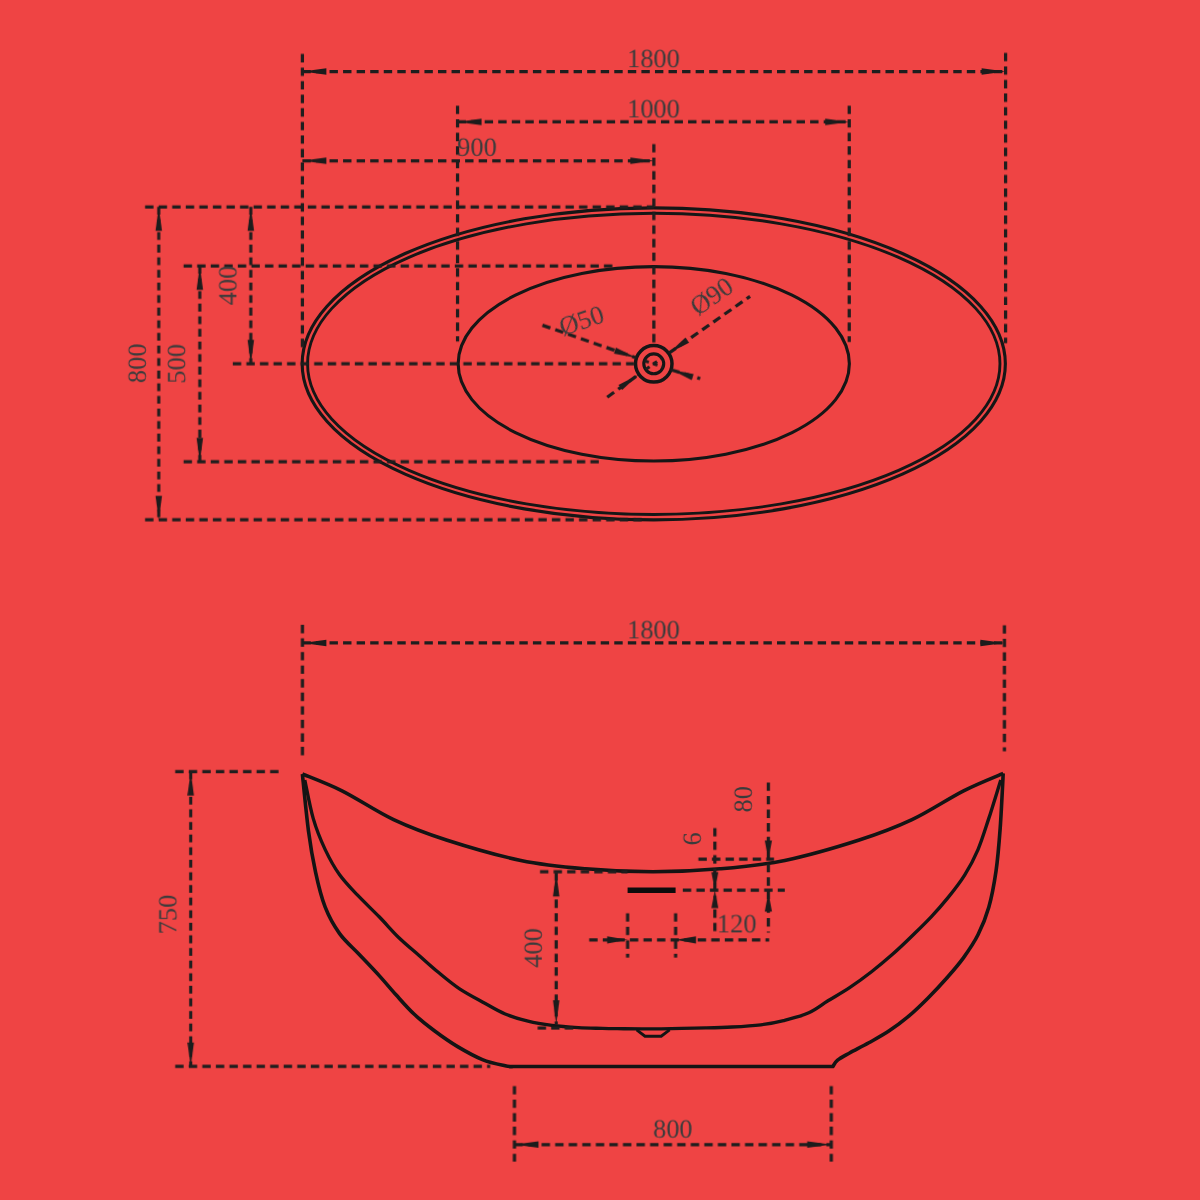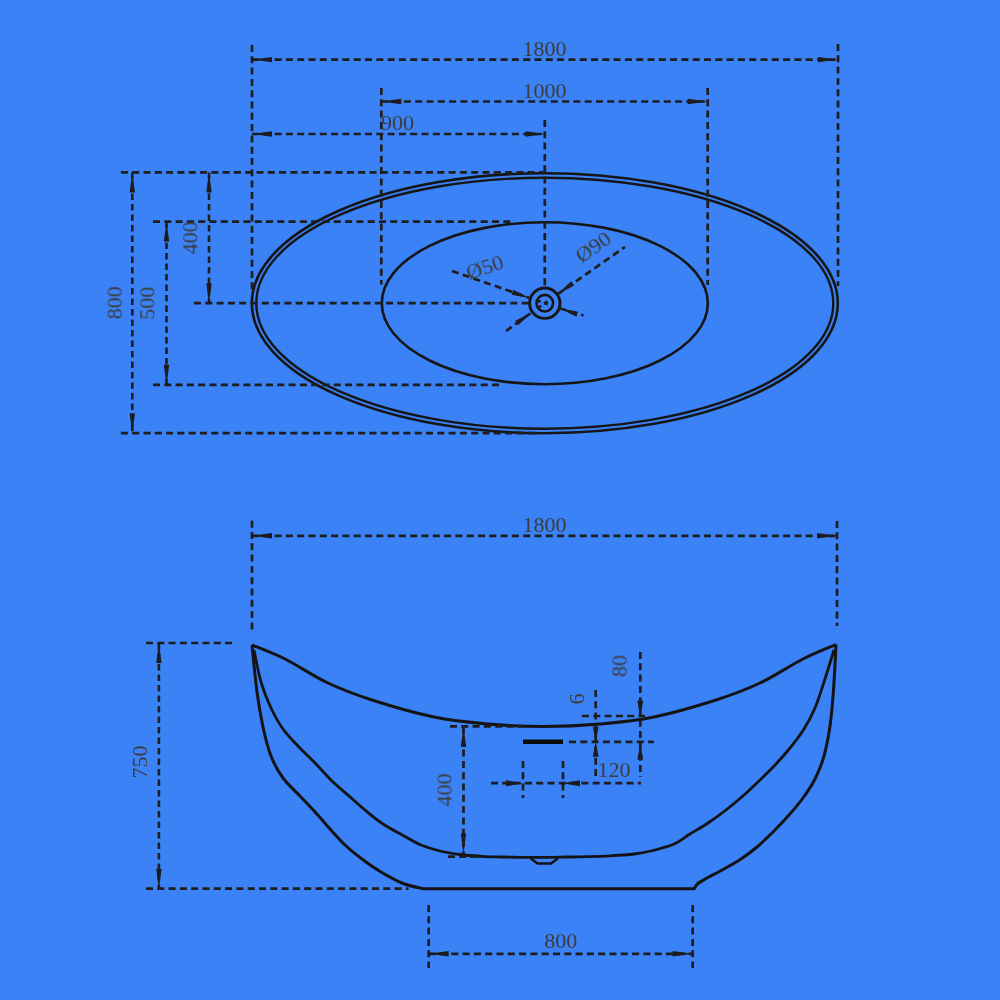--- a/index.html
+++ b/index.html
@@ -1,16 +1,16 @@
 <!DOCTYPE html>
 <html><head>
 <meta charset="utf-8">
 <style>
 html,body{margin:0;padding:0;background:#ffffff;}
-.page{width:1000px;height:1000px;background:#3b82f6;overflow:hidden;transform:translateZ(0);}
+.page{width:1000px;height:1000px;background:#ef4444;overflow:hidden;transform:translateZ(0);}
 text.dim{font-family:"Liberation Serif",serif;font-size:22px;fill:#3b3b3b;will-change:transform;}
 </style>
 </head>
 <body>
 
 <div class="page">
 <svg width="1000" height="1000" viewBox="0 0 1000 1000" xmlns="http://www.w3.org/2000/svg">
 
 <g stroke="#161616" fill="none">
 <ellipse cx="544.8" cy="303.2" rx="293" ry="130" stroke-width="2.6"></ellipse>

